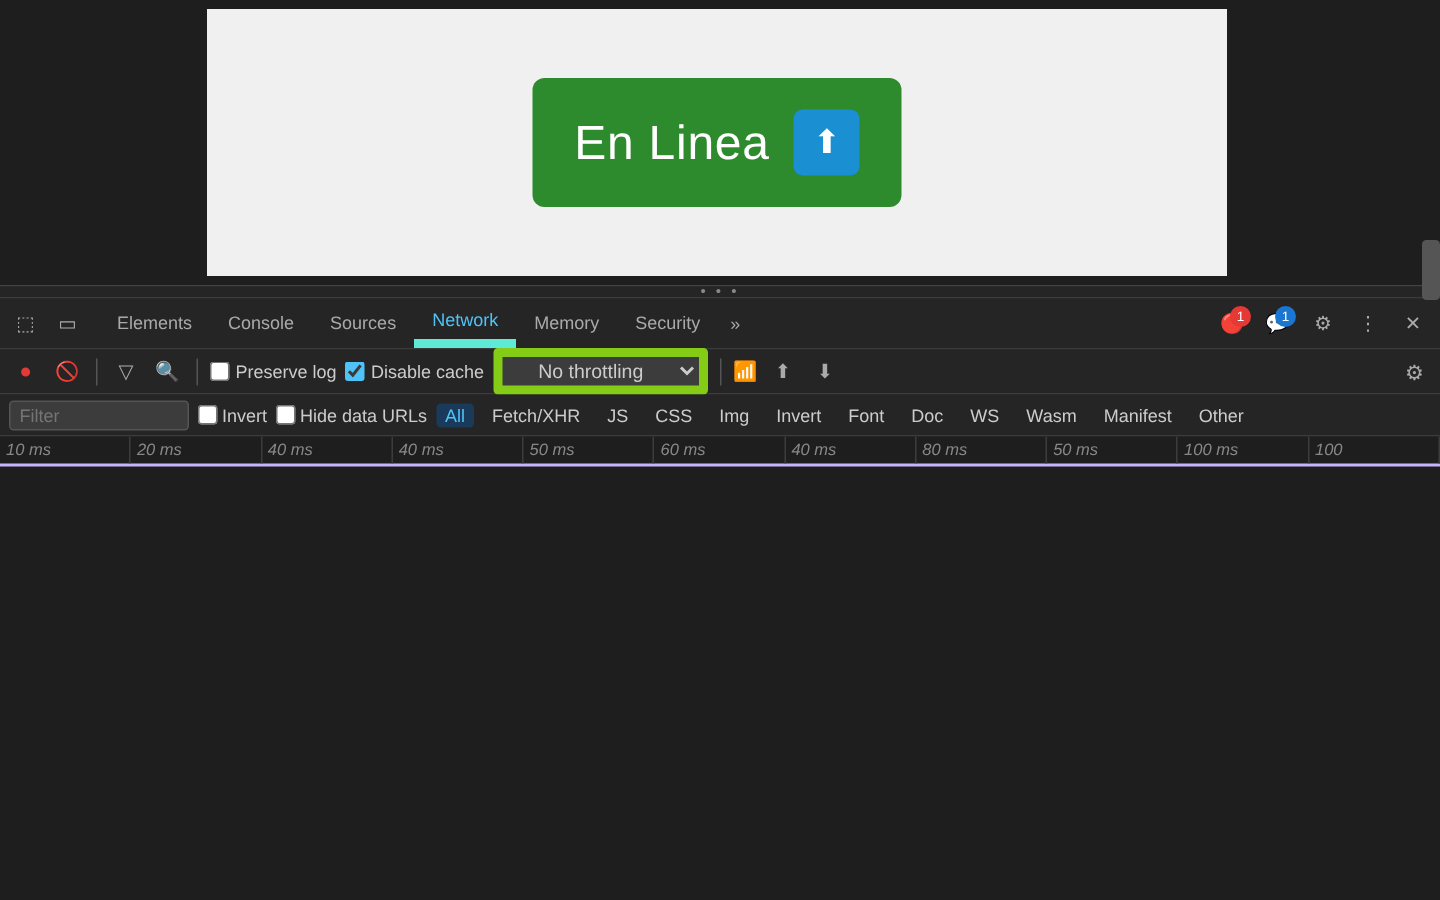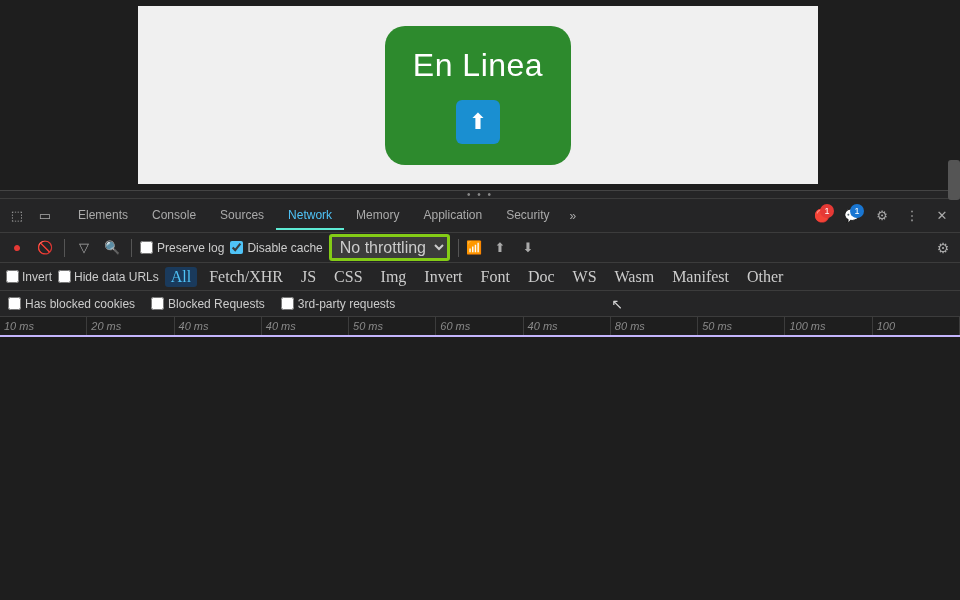--- a/index.html
+++ b/index.html
@@ -31,27 +31,26 @@
       display: flex;
       align-items: center;
       justify-content: center;
       position: absolute;
       left: 138px;
       top: 6px;
     }
 
     .en-linea-button {
       background: #2d8a2d;
-      border-radius: 20px;
+      border-radius: 8px;
       padding: 21px 28px;
       display: flex;
       align-items: center;
       gap: 16px;
       cursor: pointer;
-      flex-direction: column;
     }
 
     .en-linea-text {
       color: white;
       font-size: 32px;
       font-weight: 400;
       letter-spacing: 0.5px;
     }
 
     .upload-icon-box {
@@ -138,21 +137,21 @@
       padding: 6px 12px;
       cursor: pointer;
       color: #aaa;
       font-size: 12px;
       border-bottom: 2px solid transparent;
       white-space: nowrap;
     }
 
     .tab-item.active {
       color: #4fc3f7;
-      border-bottom: 2px solid #5eead4;
+      border-bottom: 6px solid #5eead4;
     }
 
     .tabs-overflow {
       padding: 6px 8px;
       cursor: pointer;
       color: #aaa;
     }
 
     .tabs-spacer { flex: 1; }
 
@@ -238,24 +237,24 @@
     }
 
     .toolbar-checkbox-label input[type="checkbox"] {
       accent-color: #4fc3f7;
       cursor: pointer;
     }
 
     .throttle-select {
       background: #3c3c3c;
       color: #ccc;
-      border: 3px solid #84cc16;
+      border: 6px solid #84cc16;
       border-radius: 3px;
-      padding: 1px 4px;
-      font-size: 16px;
+      padding: 1px 20px;
+      font-size: 13px;
       cursor: pointer;
     }
 
     .wifi-icon {
       font-size: 13px;
       color: #aaa;
     }
 
     .toolbar-spacer { flex: 1; }
 
@@ -301,26 +300,25 @@
       cursor: pointer;
       white-space: nowrap;
     }
 
     .filter-checkbox-label input[type="checkbox"] {
       cursor: pointer;
     }
 
     .filter-type-btn {
       padding: 1px 6px;
-      font-size: 16px;
+      font-size: 12px;
       cursor: pointer;
       border-radius: 3px;
       color: #ccc;
       white-space: nowrap;
-      font-family: Liberation Serif, serif;
     }
 
     .filter-type-btn.active {
       background: #1a3a5c;
       color: #4fc3f7;
     }
 
     
     .devtools-checkboxes {
       background: #252526;
@@ -402,21 +400,20 @@
       <div class="tab-icon-btn" title="Toggle device mode">
         <span>▭</span>
       </div>
     </div>
 
     <div class="tab-item">Elements</div>
     <div class="tab-item">Console</div>
     <div class="tab-item">Sources</div>
     <div class="tab-item active">Network</div>
     <div class="tab-item">Memory</div>
-    <div class="tab-item">Application</div>
     <div class="tab-item">Security</div>
     <div class="tabs-overflow">»</div>
 
     <div class="tabs-spacer"></div>
 
     <div class="devtools-actions">
       <div class="action-btn">
         <span>🔴</span>
         <span class="badge">1</span>
       </div>
@@ -473,20 +470,21 @@
     <div class="toolbar-btn">
       <span>⬇</span>
     </div>
     <div class="toolbar-spacer"></div>
     <div class="settings-gear">
       <span>⚙</span>
     </div>
   </div>
 
   <div class="devtools-filter">
+    <input class="filter-input" placeholder="Filter" style="">
 
     <label class="filter-checkbox-label">
       <input type="checkbox" style="">
       <span>Invert</span>
     </label>
 
     <label class="filter-checkbox-label">
       <input type="checkbox" style="">
       <span>Hide data URLs</span>
     </label>
@@ -498,38 +496,20 @@
     <div class="filter-type-btn">Img</div>
     <div class="filter-type-btn">Invert</div>
     <div class="filter-type-btn">Font</div>
     <div class="filter-type-btn">Doc</div>
     <div class="filter-type-btn">WS</div>
     <div class="filter-type-btn">Wasm</div>
     <div class="filter-type-btn">Manifest</div>
     <div class="filter-type-btn">Other</div>
   </div>
 
-  <div class="devtools-checkboxes">
-    <label class="check-label">
-      <input type="checkbox" style="">
-      <span>Has blocked cookies</span>
-    </label>
-    <label class="check-label">
-      <input type="checkbox" style="">
-      <span>Blocked Requests</span>
-    </label>
-    <label class="check-label">
-      <input type="checkbox" style="">
-      <span>3rd-party requests</span>
-    </label>
-
-    <div style="margin-left: 200px;">
-      <span style="font-size:14px;">↖</span>
-    </div>
-  </div>
 
   <div class="timeline-area">
     <div class="timeline-ruler">
       <div class="ruler-tick">10 ms</div>
       <div class="ruler-tick">20 ms</div>
       <div class="ruler-tick">40 ms</div>
       <div class="ruler-tick">40 ms</div>
       <div class="ruler-tick">50 ms</div>
       <div class="ruler-tick">60 ms</div>
       <div class="ruler-tick">40 ms</div>

